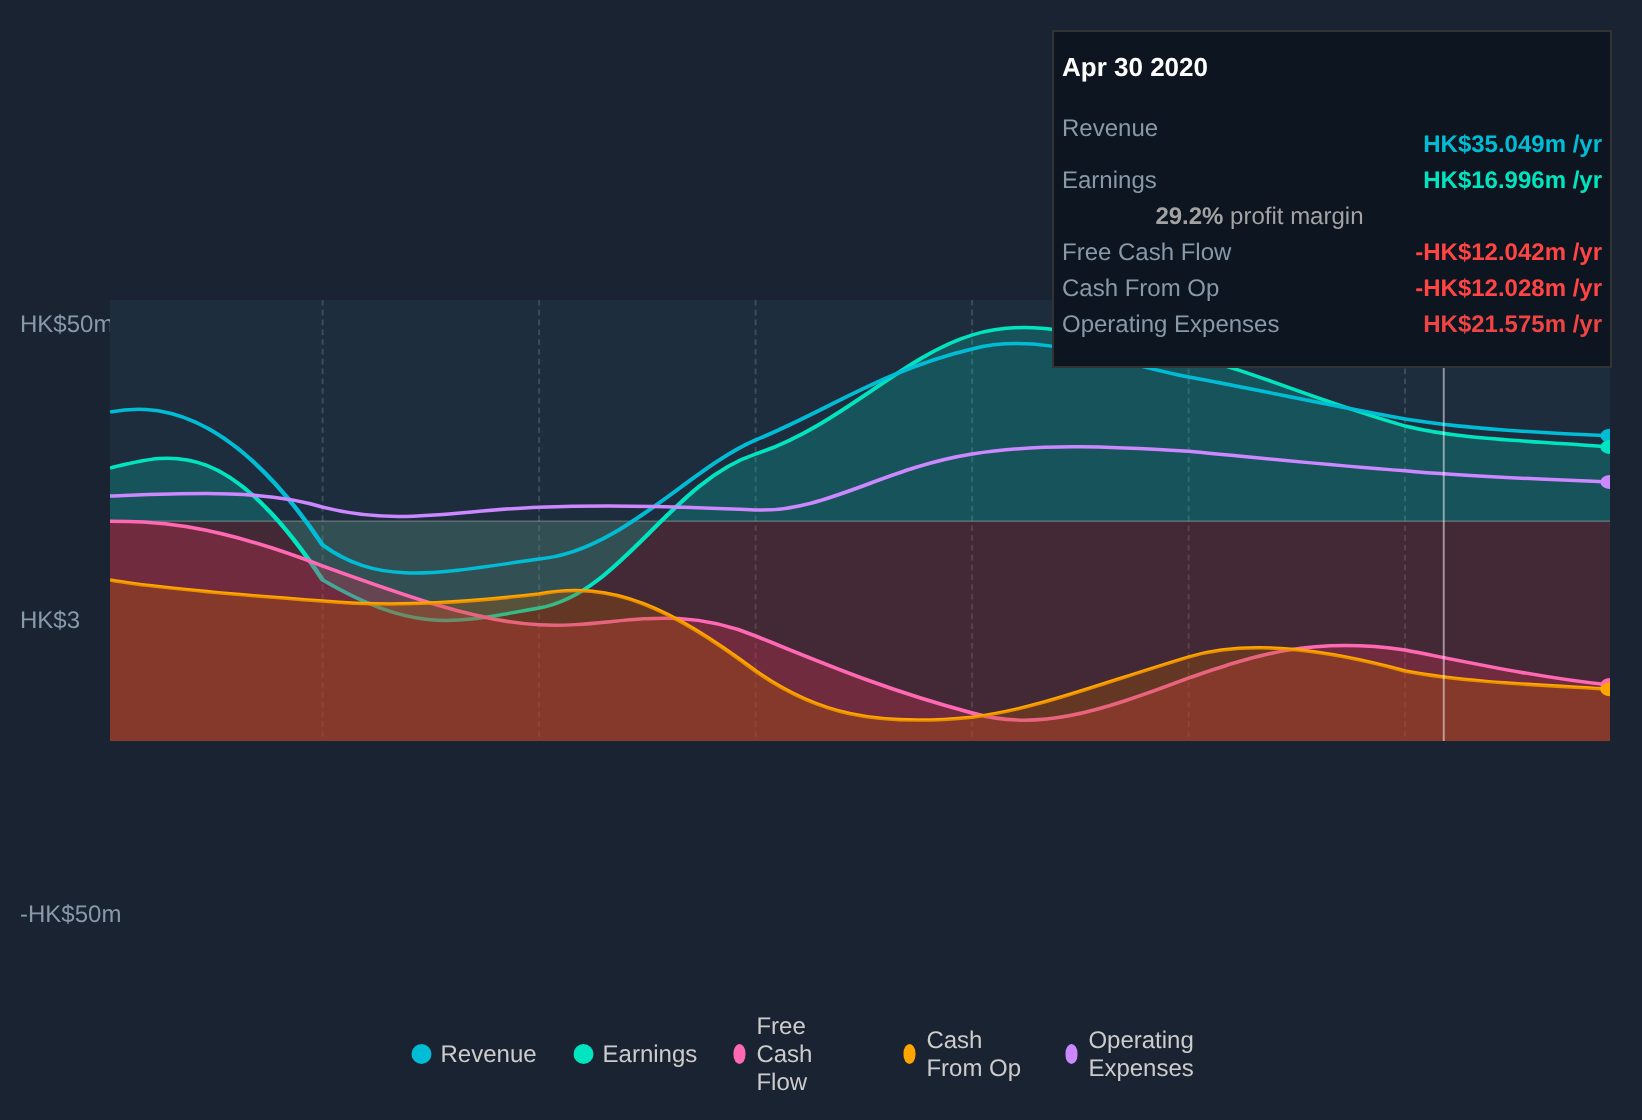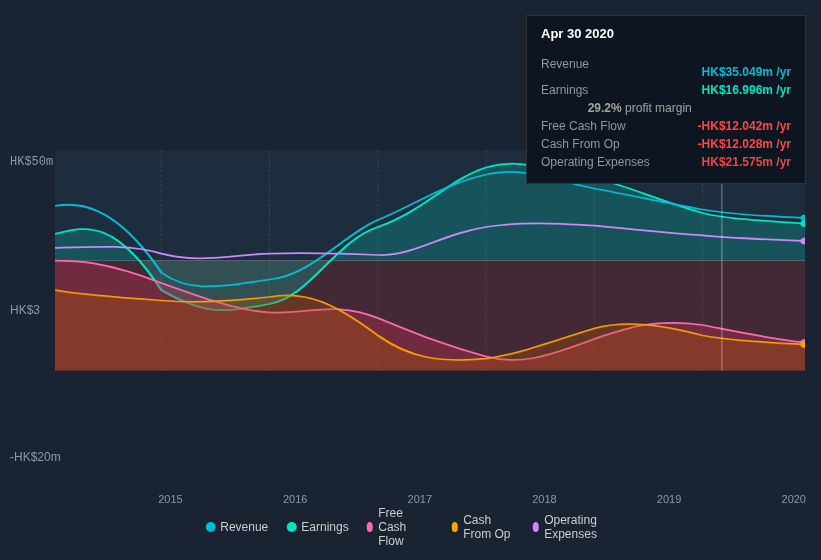--- a/index.html
+++ b/index.html
@@ -19,21 +19,21 @@
       height: 560px;
     }
 
     
     .tooltip-box {
       position: absolute;
       top: 15px;
       right: 15px;
       background: #0d1520;
       border: 1px solid #333;
-      padding: 10px 14px;
+      padding: 10px 4px;
       min-width: 280px;
       z-index: 10;
     }
 
     .tooltip-title {
       color: #fff;
       font-size: 13px;
       font-weight: bold;
       margin-bottom: 8px;
     }
@@ -148,25 +148,25 @@
     <div class="tooltip-row">
       <span class="tooltip-label">Cash From Op</span>
       <span class="tooltip-value red">-HK$12.028m /yr</span>
     </div>
     <div class="tooltip-row">
       <span class="tooltip-label">Operating Expenses</span>
       <span class="tooltip-value orange">HK$21.575m /yr</span>
     </div>
   </div>
 
-  <div class="y-label" style="top: 155px; font-family: Liberation Mono, monospace;">HK$50m</div>
+  <div class="y-label" style="top: 155px;">HK$50m</div>
 
   <div class="y-label" style="top: 303px;">HK$3</div>
 
-  <div class="y-label" style="top: 450px;">-HK$20m</div>
+  <div class="y-label" style="top: 450px;">-HK$50m</div>
 
   <svg class="chart-svg" viewBox="0 0 776 450" preserveAspectRatio="none" style="position:absolute; top:150px; left:55px; width:750px; height:315px;">
 
     <rect x="0" y="0" width="776" height="315" fill="#1e2d3d"></rect>
 
     <line x1="110" y1="0" x2="110" y2="315" class="vertical-line"></line>
     <line x1="222" y1="0" x2="222" y2="315" class="vertical-line"></line>
     <line x1="334" y1="0" x2="334" y2="315" class="vertical-line"></line>
     <line x1="446" y1="0" x2="446" y2="315" class="vertical-line"></line>
     <line x1="558" y1="0" x2="558" y2="315" class="vertical-line"></line>
@@ -195,29 +195,20 @@
     <line x1="690" y1="0" x2="690" y2="315" stroke="rgba(255,255,255,0.5)" stroke-width="1"></line>
 
     <circle cx="776" cy="97" r="5" fill="#00bcd4"></circle>
     <circle cx="776" cy="105" r="5" fill="#00e5c0"></circle>
     <circle cx="776" cy="130" r="5" fill="#cc88ff"></circle>
     <circle cx="776" cy="275" r="5" fill="#ff69b4"></circle>
     <circle cx="776" cy="278" r="5" fill="#ffa500"></circle>
 
   </svg>
 
-  <div style="position:absolute; bottom:55px; left:55px; right:15px; display:flex; justify-content:space-between; font-size:11px; color:#8899aa;">
-    <span>&nbsp;</span>
-    <span>2015</span>
-    <span>2016</span>
-    <span>2017</span>
-    <span>2018</span>
-    <span>2019</span>
-    <span>2020</span>
-  </div>
 
   <div class="legend">
     <div class="legend-item">
       <div class="legend-dot" style="background:#00bcd4;"></div>
       <span>Revenue</span>
     </div>
     <div class="legend-item">
       <div class="legend-dot" style="background:#00e5c0;"></div>
       <span>Earnings</span>
     </div>

